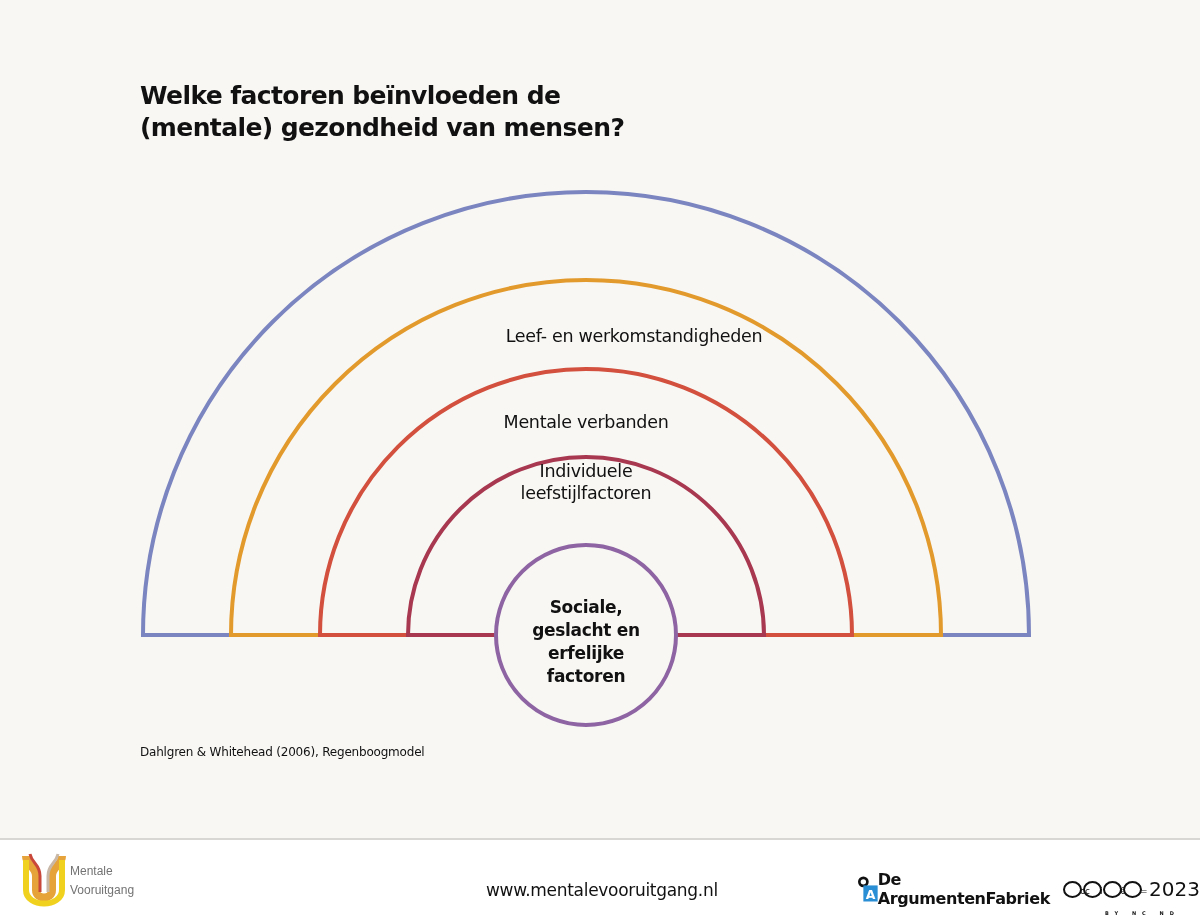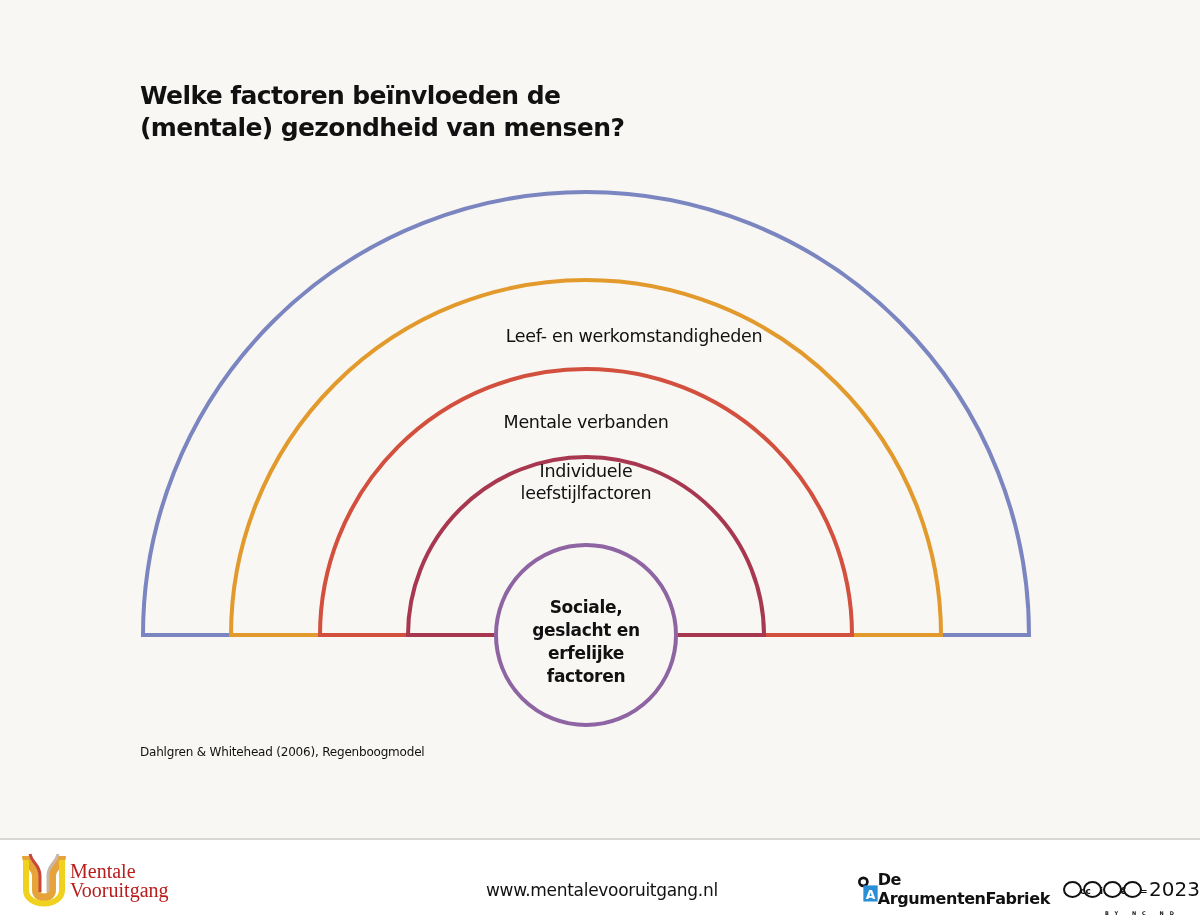--- a/index.html
+++ b/index.html
@@ -8,28 +8,28 @@
     .title { position:absolute; left:140px; top:80px; font-size:25px; font-weight:bold; line-height:32px;
              letter-spacing:-0.6px; }
     svg.diagram { position:absolute; left:0; top:0; }
     .lbl { position:absolute; text-align:center; font-size:17.5px; line-height:22px; letter-spacing:-0.3px;
            transform:translateX(-50%); white-space:nowrap; }
     .center-lbl { font-weight:bold; font-size:17px; line-height:23px; }
     .source { position:absolute; left:140px; top:745px; font-size:12px; letter-spacing:-0.2px; }
     .footer { position:absolute; left:0; top:838px; width:1200px; height:82px; background:#ffffff;
               border-top:2px solid #d9d7d3; }
     .mv-logo { position:absolute; left:22px; top:10px; }
-    .mv-text { position:absolute; left:70px; top:22px; font-family:Liberation Serif, serif; font-size:20px;
-               line-height:19px; color:#b91c1c; }
+    .mv-text { position:absolute; left:70px; top:22px; font-family:Liberation Sans, sans-serif; font-size:12px;
+               line-height:19px; color:#737373; }
     .url { position:absolute; left:486px; top:40px; font-size:17px; letter-spacing:-0.3px; }
     .af { position:absolute; left:858px; top:30px; display:flex; align-items:center; }
     .af-name { font-weight:bold; font-size:16px; letter-spacing:-0.4px; }
     .cc { display:flex; align-items:center; margin-left:6px; }
     .cc span.c { display:inline-block; width:17px; height:17px; border:2px solid #111; border-radius:50%;
-                 font-size:9px; font-weight:bold; text-align:center; line-height:17px; margin-right:1px; box-sizing:border-box;padding-left:15px; }
+                 font-size:9px; font-weight:normal; text-align:center; line-height:17px; margin-right:1px; box-sizing:border-box;padding-left:15px; }
     .cc-sub { position:absolute; left:1105px; top:70px; font-size:5px; font-weight:bold; letter-spacing:6px; }
     .year { font-size:20px; margin-left:6px; }
   </style>
 </head>
 <body>
 
 <div class="title">
   <div>Welke factoren beïnvloeden de</div>
   <div>(mentale) gezondheid van mensen?</div>
 </div>

